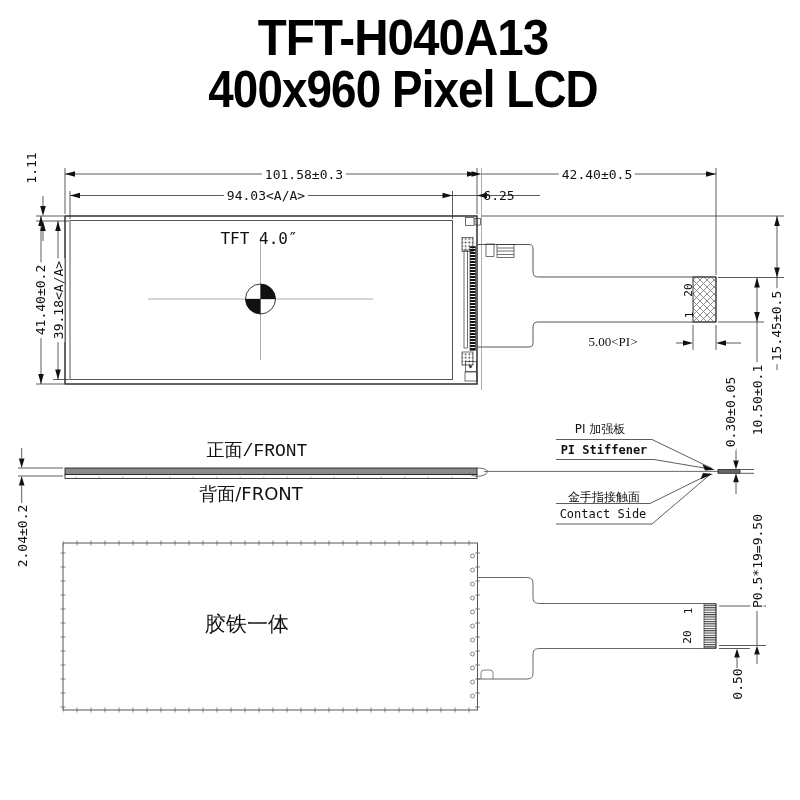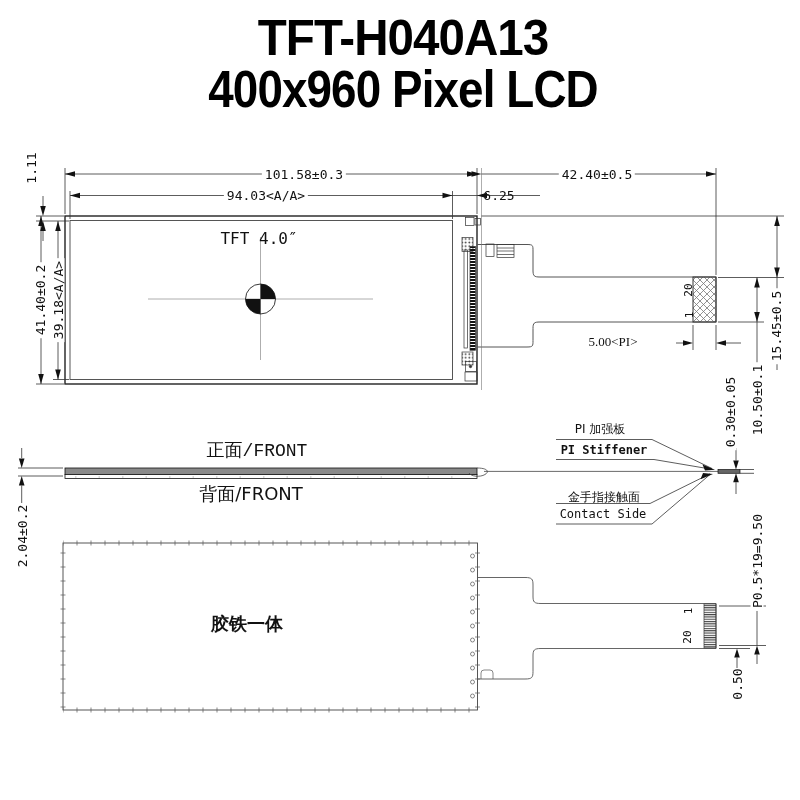--- a/index.html
+++ b/index.html
@@ -11,21 +11,21 @@
   .lbl.bg{background:#fff;padding:0 3px;}
   .rot{transform:translate(-50%,-50%) rotate(-90deg);}
   .title{font-family:"Liberation Sans","DejaVu Sans",sans-serif;font-weight:bold;
          color:#000;letter-spacing:-1px;}
   .t1{font-size:50px;transform:translate(-50%,-50%) scaleX(0.95);}
   .t2{font-size:52px;transform:translate(-50%,-50%) scaleX(0.88);}
   .panel{font-size:16px;}
   .cjk{font-family:"DejaVu Sans","Liberation Sans",sans-serif;}
   .callout{font-size:12px;}
   .viewname{font-size:18px;}
-  .big{font-size:18px;font-weight:bold;}
+  .big{font-size:21px;}
   .pin{font-size:11px;}
 </style>
 </head>
 <body>
 
 <div id="stage">
 
 <svg id="linework" width="800" height="800" viewBox="0 0 800 800">
   <defs>
     <pattern id="xh" width="7" height="7" patternUnits="userSpaceOnUse">

